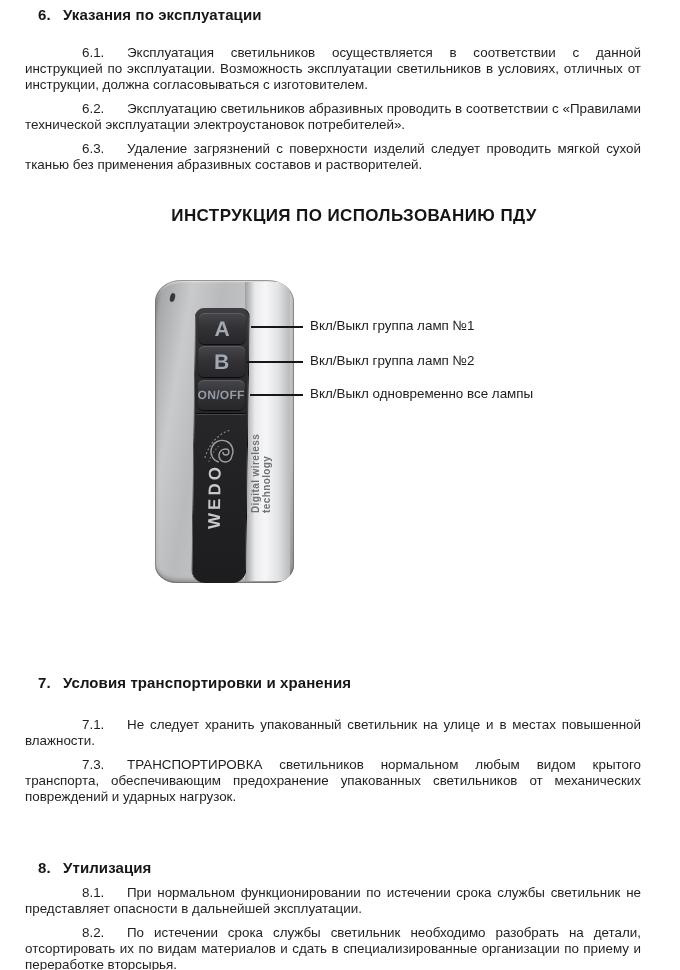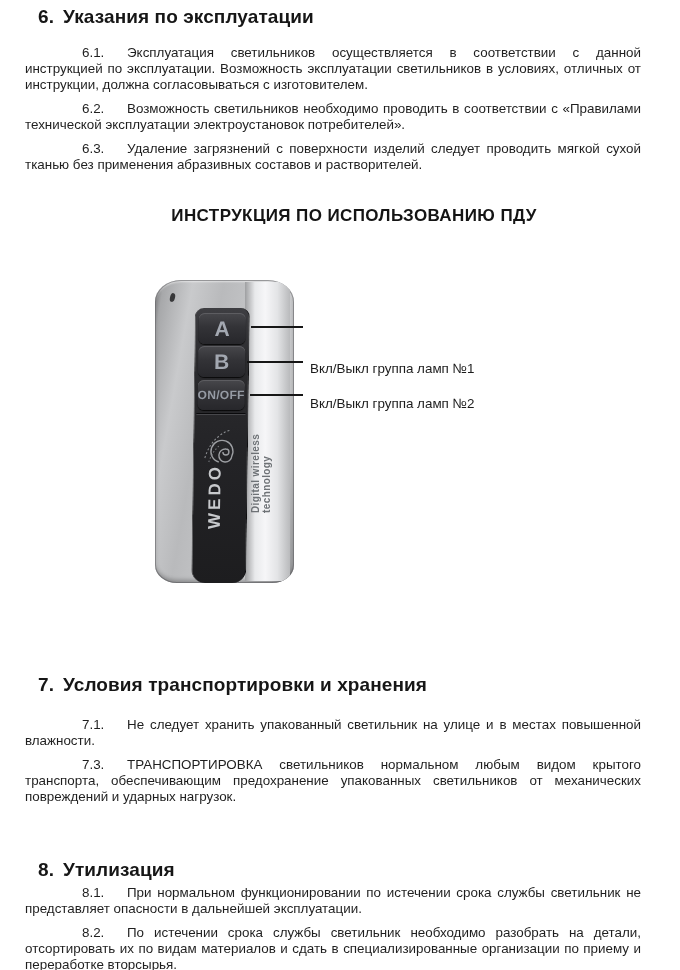--- a/index.html
+++ b/index.html
@@ -10,21 +10,21 @@
     background: #ffffff;
     font-family: "Liberation Sans", sans-serif;
     color: #1d1d1d;
     overflow: hidden;
   }
   .abs { position: absolute; left: 0; right: 0; }
 
   
   .textcol { padding-left: 17px; padding-right: 31px; }
   .heading {
-    font-size: 19px;
+    font-size: 15px;
     font-weight: bold;
     padding-left: 38px;
     color: #161616;
     letter-spacing: 0.1px;
   }
   .heading .hnum { display: inline-block; width: 25px; text-indent: 0; }
   .para {
     margin: 8px;
     font-size: 13.4px;
     line-height: 16px;
@@ -102,41 +102,41 @@
     position: absolute; left: 95px; top: 113px; height: 120px; width: 15px;
     font-size: 10px; font-weight: 600; letter-spacing: 0.4px;
     color: #6e7276;
   }
 
   .callout-line {
     position: absolute; height: 2px; background: #161616;
   }
   .callout-label {
     position: absolute; left: 310px;
-    font-size: 13.4px; color: #1c1c1c; white-space: nowrap; margin-top: 43px;
+    font-size: 13.4px; color: #1c1c1c; white-space: nowrap;
   }
   .cl1 { top: 46px; left: 251px; width: 52px; }
   .cl2 { top: 81px; left: 247px; width: 56px; }
   .cl3 { top: 114px; left: 250px; width: 53px; }
   .lb1 { top: 38px; }
   .lb2 { top: 73px; text-align: right; }
   .lb3 { top: 106px; }
 </style>
 </head>
 <body>
 
 <div class="page">
 
   <div class="abs heading" style="top:6px">
     <span class="hnum">6.</span><span>Указания по эксплуатации</span>
   </div>
 
   <div class="abs textcol" style="top:37px">
     <p class="para"><span class="pnum">6.1.</span><span>Эксплуатация светильников осуществляется в соответствии с данной инструкцией по эксплуатации. Возможность эксплуатации светильников в условиях, отличных от инструкции,  должна согласовываться с изготовителем.</span></p>
-    <p class="para"><span class="pnum">6.2.</span><span>Возможность светильников необходимо проводить в соответствии с «Правилами технической эксплуатации электроустановок потребителей».</span></p>
+    <p class="para"><span class="pnum">6.2.</span><span>Эксплуатацию светильников абразивных проводить в соответствии с «Правилами технической эксплуатации электроустановок потребителей».</span></p>
     <p class="para"><span class="pnum">6.3.</span><span>Удаление загрязнений с поверхности изделий следует проводить мягкой сухой тканью без применения абразивных составов и растворителей.</span></p>
   </div>
 
   <div class="abs pdu-heading" style="top:206px">ИНСТРУКЦИЯ ПО ИСПОЛЬЗОВАНИЮ ПДУ</div>
 
   <div class="figure">
 
     <div class="remote">
       <div class="led"></div>
       <div class="stripe"></div>
@@ -153,20 +153,21 @@
         </svg>
         <div class="wedo vtext">WEDO</div>
       </div>
     </div>
 
     <div class="callout-line cl1"></div>
     <div class="callout-line cl2"></div>
     <div class="callout-line cl3"></div>
     <div class="callout-label lb1">Вкл/Выкл группа ламп №1</div>
     <div class="callout-label lb2">Вкл/Выкл группа ламп №2</div>
+    <div class="callout-label lb3">Вкл/Выкл одновременно все лампы</div>
   </div>
 
   <div class="abs heading" style="top:674px">
     <span class="hnum">7.</span><span>Условия транспортировки и хранения</span>
   </div>
 
   <div class="abs textcol" style="top:709px">
     <p class="para"><span class="pnum">7.1.</span><span>Не следует хранить упакованный светильник на улице и в местах повышенной влажности.</span></p>
     <p class="para"><span class="pnum">7.3.</span><span>ТРАНСПОРТИРОВКА светильников нормальном любым видом крытого транспорта, обеспечивающим предохранение упакованных светильников от механических повреждений и ударных нагрузок.</span></p>
   </div>

